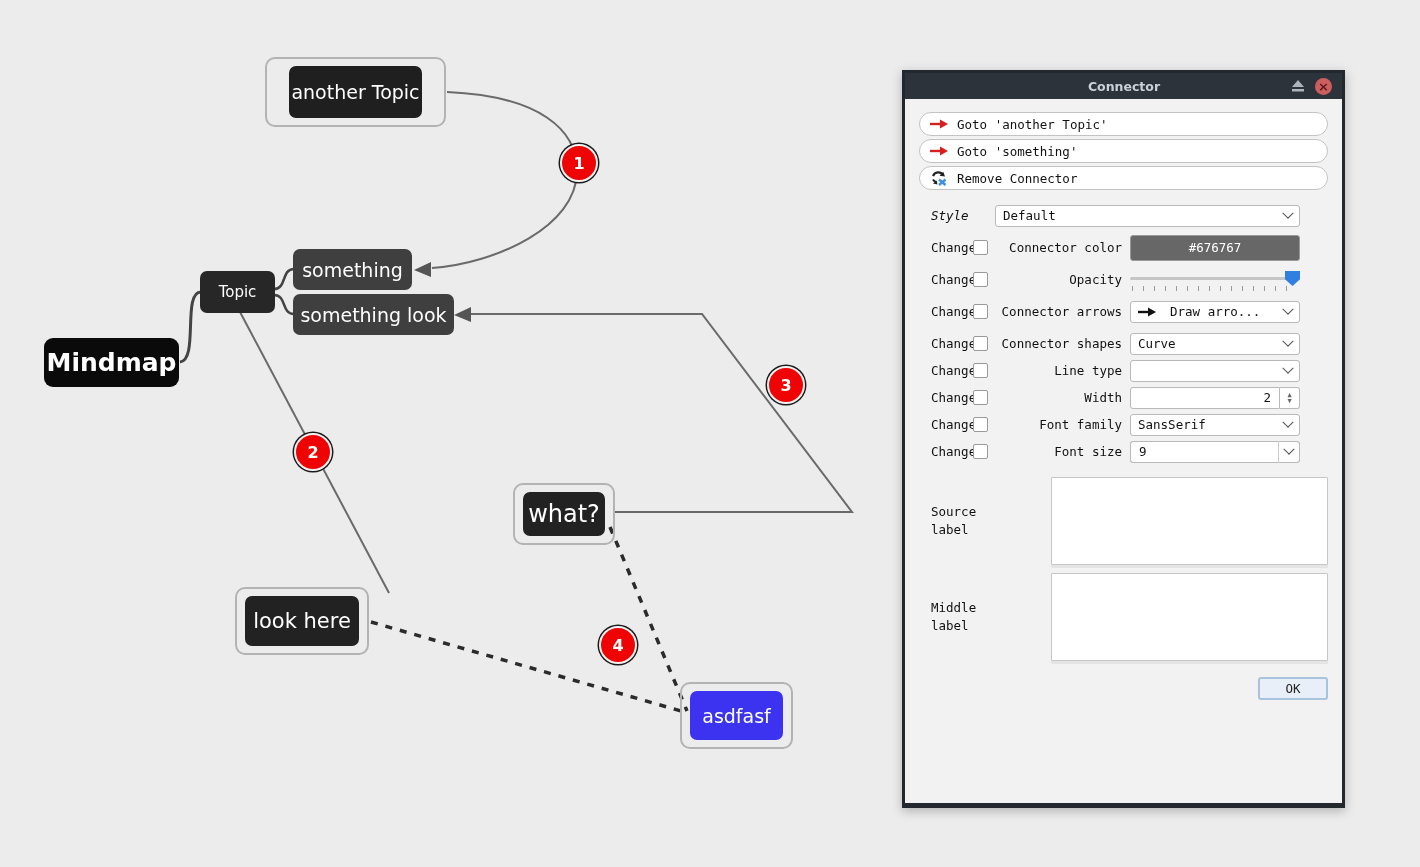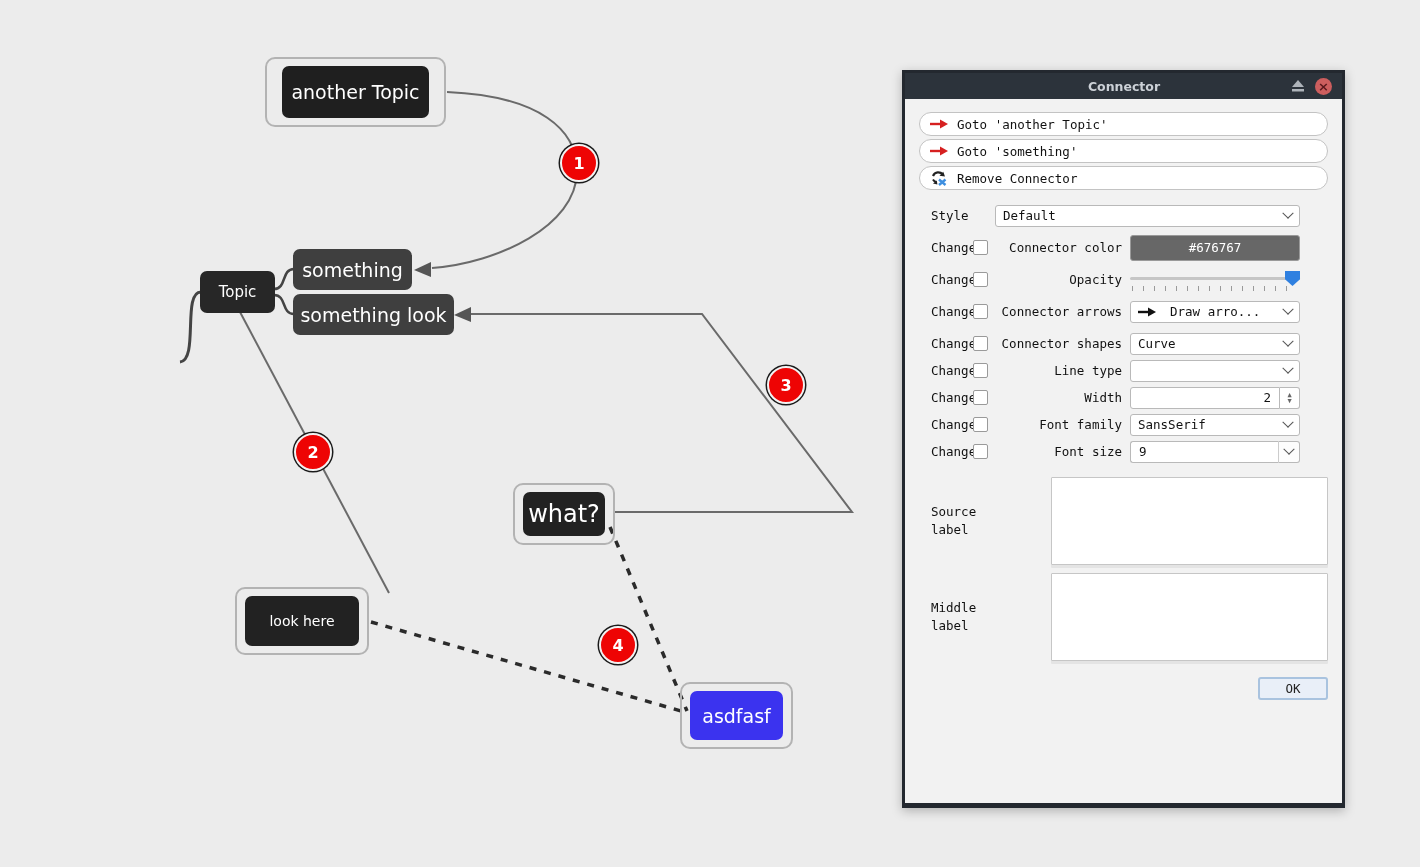--- a/index.html
+++ b/index.html
@@ -62,21 +62,21 @@
   }
   .content{flex:1;padding:13px 14px 0 14px;display:flex;flex-direction:column;}
   .action-btn{
     height:24px;background:#fff;border:1px solid #c3c3c3;border-radius:12px;
     display:flex;align-items:center;gap:9px;padding:0 10px;margin-bottom:3px;
     box-sizing:border-box;
   }
   .action-btn .ic{width:18px;display:flex;justify-content:center;}
   .row{display:flex;align-items:center;height:23px;margin-top:9px;}
   .row.compact{margin-top:4px;}
-  .style-label{width:76px;padding-left:12px;box-sizing:border-box;}
+  .style-label{width:76px;padding-left:12px;box-sizing:border-box;font-style:italic;}
   .change-lbl{width:54px;padding-left:12px;box-sizing:border-box;}
   .checkbox{
     width:13px;height:13px;background:#fff;border:1px solid #9a9a9a;
     border-radius:2px;flex:0 0 13px;
   }
   .field-lbl{width:134px;text-align:right;padding-right:0;box-sizing:border-box;}
   .fieldwrap{flex:1;margin-left:8px;margin-right:28px;display:flex;align-items:center;}
   .dropdown{
     flex:1;height:22px;background:#fff;border:1px solid #b9b9b9;border-radius:3px;
     display:flex;align-items:center;padding:0 7px;box-sizing:border-box;gap:14px;
@@ -155,47 +155,50 @@
     <line x1="240" y1="312" x2="389" y2="593" stroke="#6a6a6a" stroke-width="2"></line>
 
     <path d="M613,512 L852,512 L702,314 L470,314" fill="none" stroke="#6a6a6a" stroke-width="2"></path>
     <polygon points="454,315 471,307 471,322" fill="#555"></polygon>
 
     <line x1="610" y1="527" x2="687" y2="711" stroke="#2b2b2b" stroke-width="3.5" stroke-dasharray="7 8"></line>
 
     <line x1="371" y1="622" x2="688" y2="713" stroke="#2b2b2b" stroke-width="3.5" stroke-dasharray="7 8"></line>
   </svg>
 
+  <div class="node n-root" style="left:44px;top:338px;width:135px;height:49px;">
+    <span>Mindmap</span>
+  </div>
 
   <div class="node n-dark" style="left:200px;top:271px;width:75px;height:42px;font-size:15px;">
     <span>Topic</span>
   </div>
 
   <div class="node n-mid" style="left:293px;top:249px;width:119px;height:41px;">
     <span>something</span>
   </div>
 
   <div class="node n-mid" style="left:293px;top:294px;width:161px;height:41px;">
     <span>something look</span>
   </div>
 
   <div class="sel" style="left:265px;top:57px;width:181px;height:70px;">
-    <div class="node n-dark" style="width:147px;height:52px;background:#1f1f1f;">
+    <div class="node n-dark" style="width:133px;height:52px;background:#1f1f1f;">
       <span>another Topic</span>
     </div>
   </div>
 
   <div class="sel" style="left:513px;top:483px;width:102px;height:62px;">
     <div class="node n-dark" style="width:82px;height:44px;background:#222;font-size:24px;">
       <span>what?</span>
     </div>
   </div>
 
   <div class="sel" style="left:235px;top:587px;width:134px;height:68px;">
-    <div class="node n-dark" style="width:114px;height:50px;background:#222;font-size:14px;">
+    <div class="node n-dark" style="width:114px;height:50px;background:#222;font-size:21px;">
       <span>look here</span>
     </div>
   </div>
 
   <div class="sel" style="left:680px;top:682px;width:113px;height:67px;">
     <div class="node n-blue" style="width:93px;height:49px;">
       <span>asdfasf</span>
     </div>
   </div>
 

